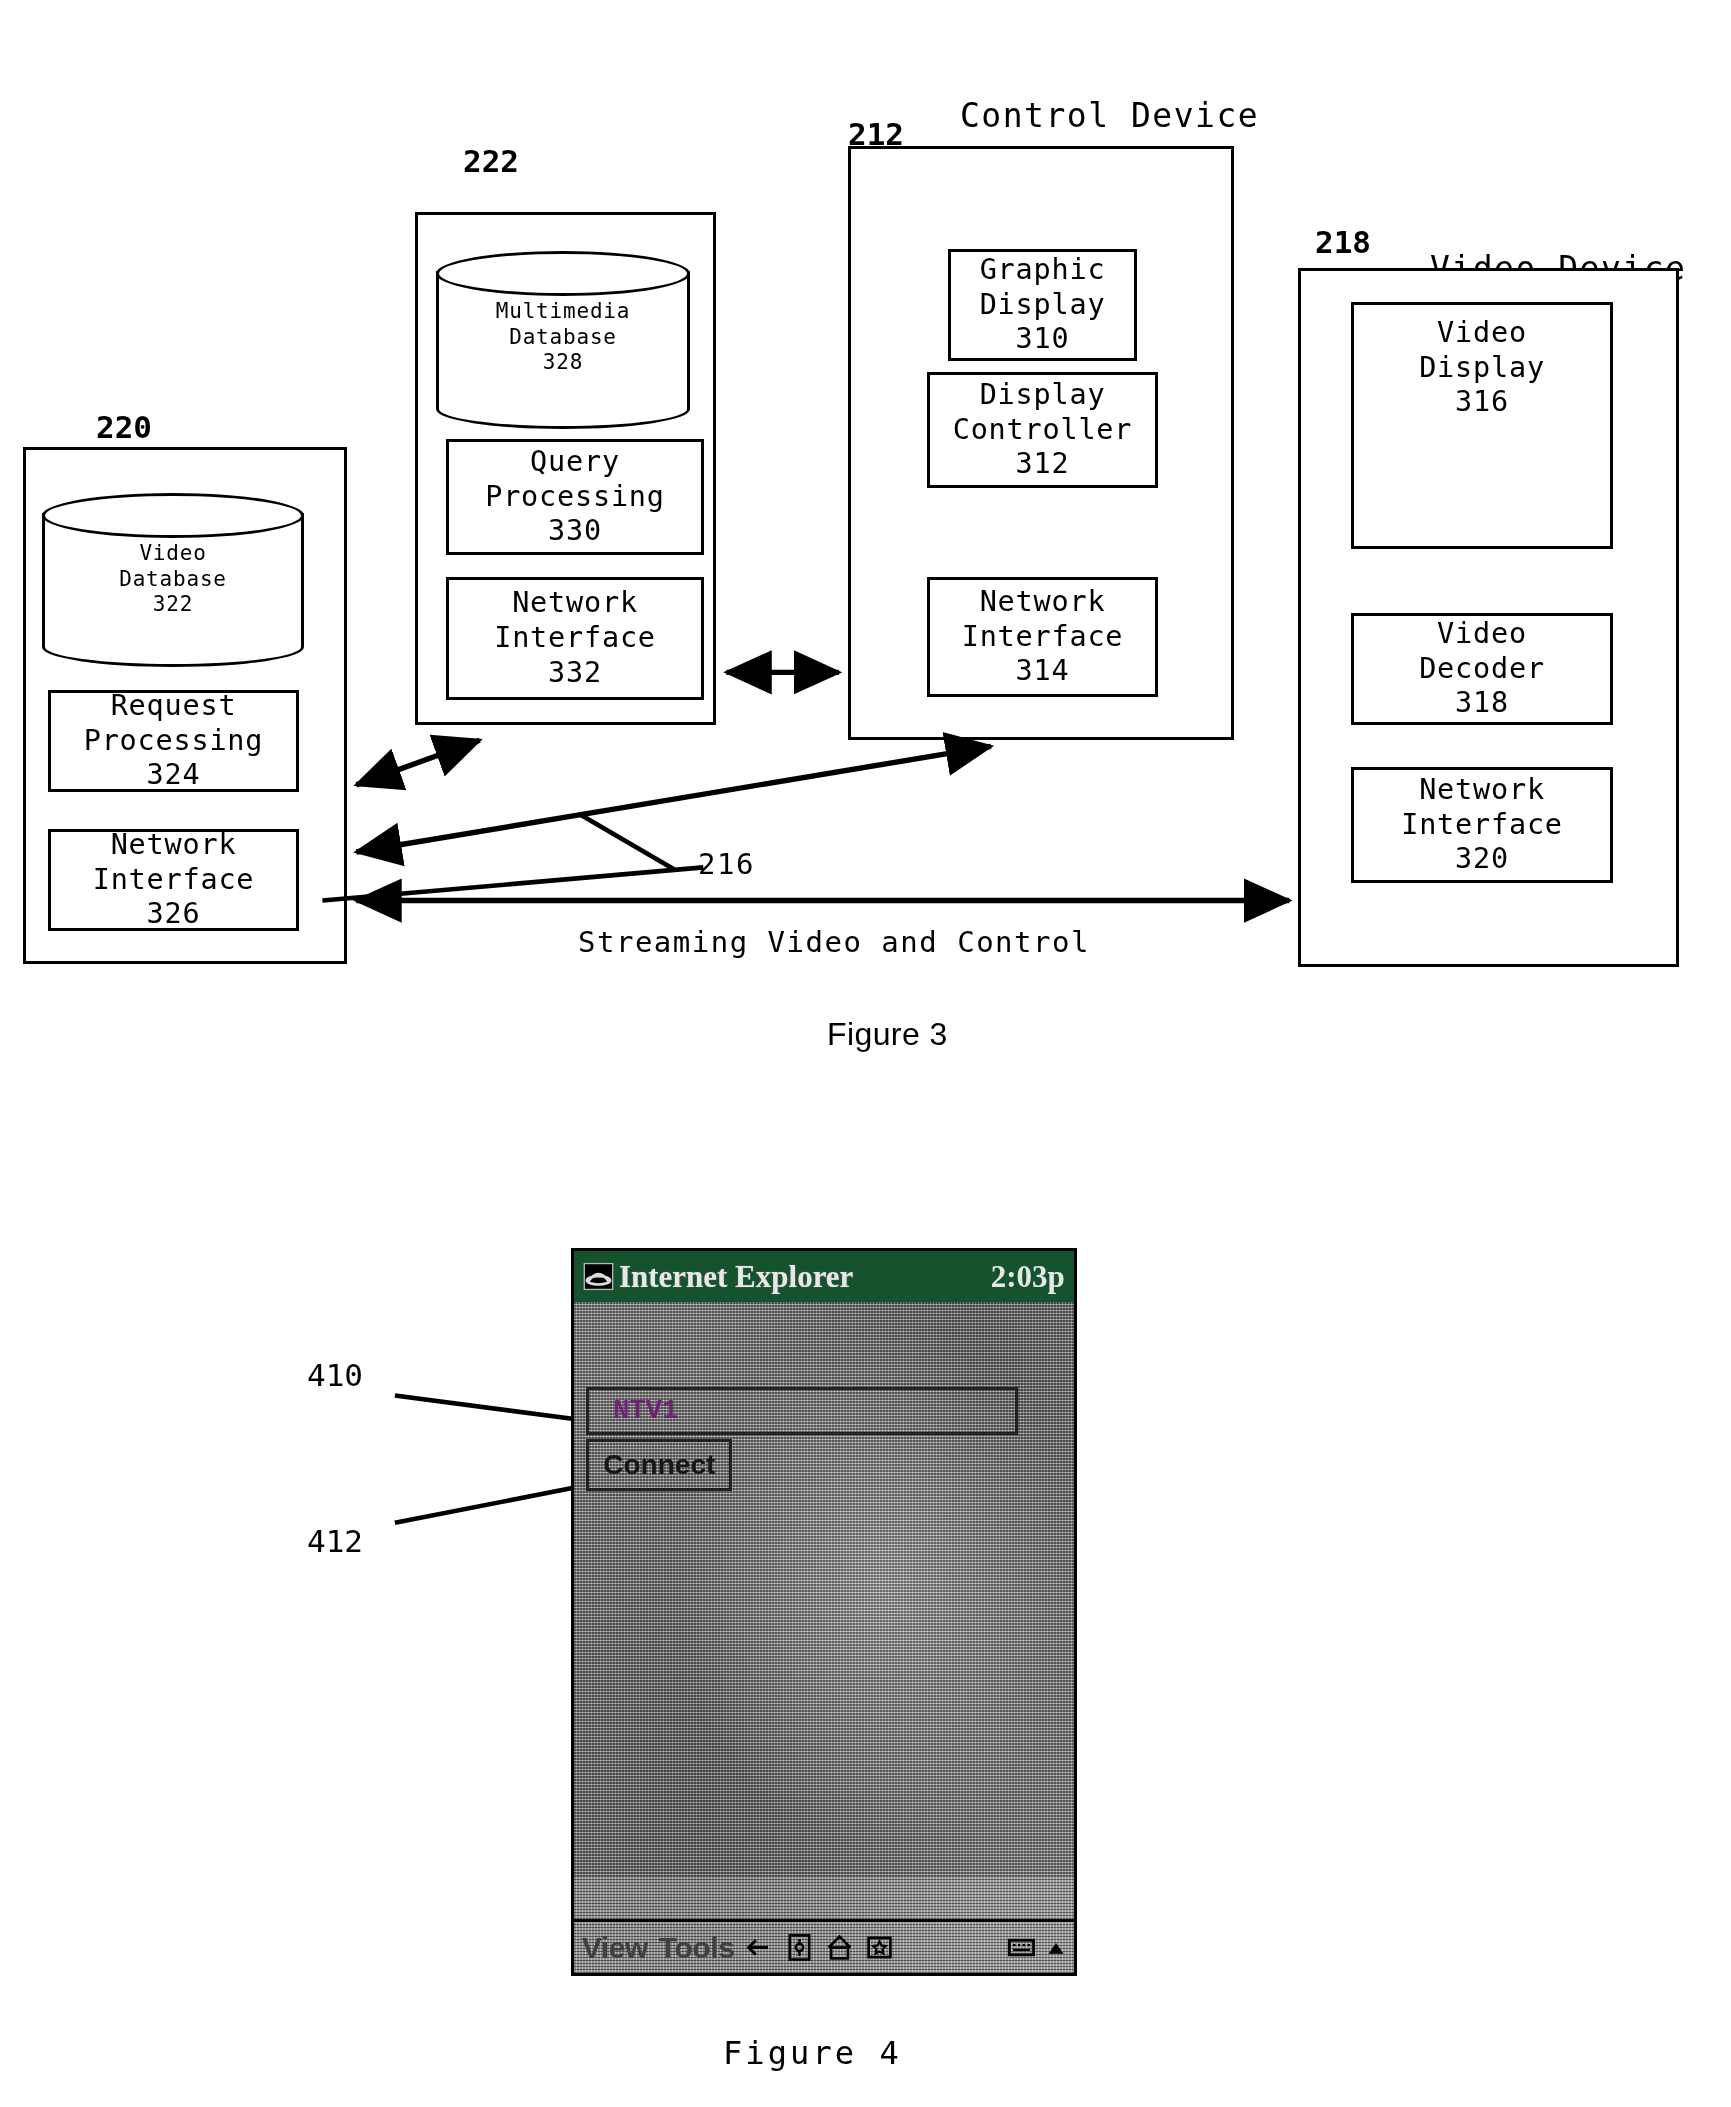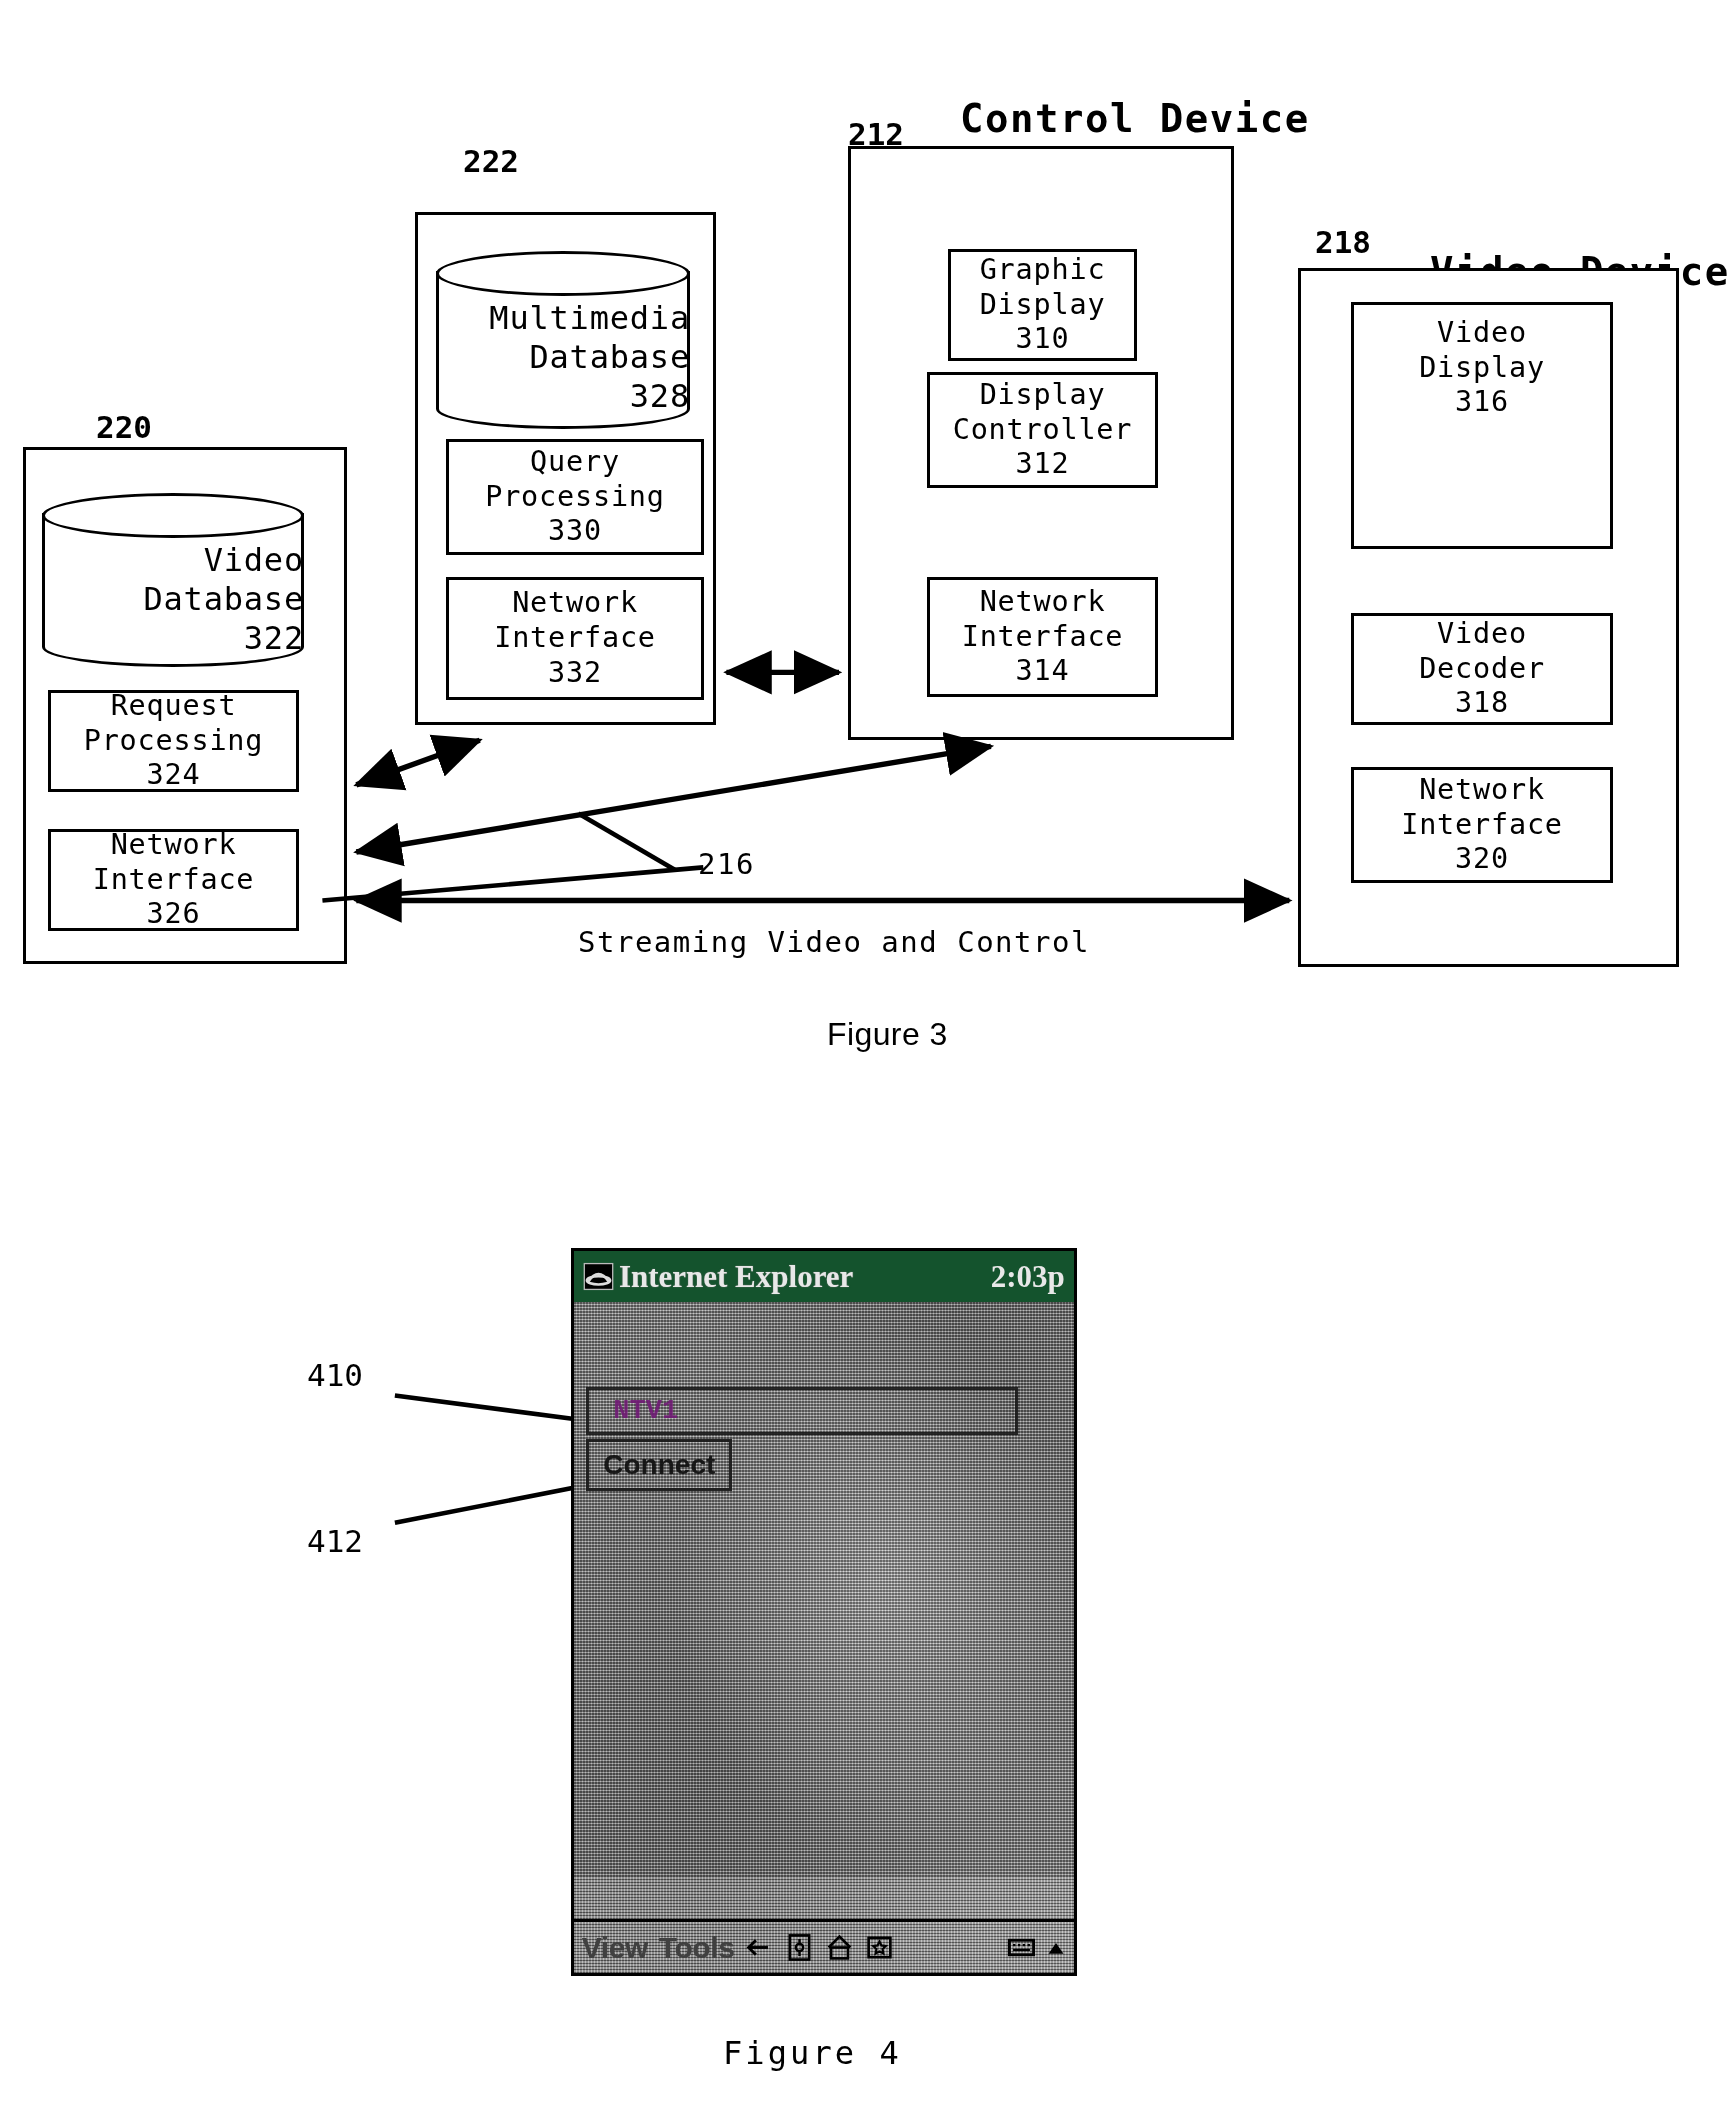--- a/index.html
+++ b/index.html
@@ -3,38 +3,38 @@
 <meta charset="utf-8">
 <style>
   html,body{margin:0;padding:0;background:#ffffff;}
   body{width:1732px;height:2108px;position:relative;overflow:hidden;
        font-family:"DejaVu Sans Mono","Liberation Mono",monospace;color:#000;}
   .boxline{position:absolute;border:3.1px solid #000;background:#fff;box-sizing:border-box;}
   .innerbox{position:absolute;border:3.1px solid #000;background:#fff;box-sizing:border-box;
             display:flex;flex-direction:column;align-items:center;justify-content:center;
             text-align:center;line-height:1.22;font-size:28.5px;letter-spacing:0.8px;}
   .reflabel{position:absolute;font-weight:bold;font-size:31px;letter-spacing:0px;}
-  .devtitle{position:absolute;font-size:39px;letter-spacing:1.5px;white-space:nowrap;font-weight:bold;}
+  .devtitle{position:absolute;font-size:33px;letter-spacing:1.5px;white-space:nowrap;}
   .cap-sans{position:absolute;font-family:"Liberation Sans","DejaVu Sans",sans-serif;
             font-size:32px;letter-spacing:0.4px;}
   .cap-mono{position:absolute;font-size:32px;letter-spacing:3.1px;}
   .linktext{position:absolute;font-size:29px;letter-spacing:1.5px;white-space:nowrap;}
 
   
   .cyl{position:absolute;}
   .cyl .body{position:absolute;left:0;right:0;top:20px;bottom:0;
              border-left:3.1px solid #000;border-right:3.1px solid #000;
              border-bottom:none;background:#fff;box-sizing:border-box;}
   .cyl .bottomcap{position:absolute;left:0;right:0;bottom:-20px;height:40px;
              border:3.1px solid #000;border-radius:50%/50%;background:#fff;box-sizing:border-box;
              clip-path:inset(50% 0 0 0);}
   .cyl .topcap{position:absolute;left:0;right:0;top:0;height:45px;
              border:3.1px solid #000;border-radius:50%/50%;background:#fff;box-sizing:border-box;}
-  .cyl .txt{position:absolute;left:0;right:0;top:48px;text-align:right;
-            font-size:32px;line-height:1.22;letter-spacing:0.8px;}
+  .cyl .txt{position:absolute;left:0;right:0;top:48px;text-align:center;
+            font-size:21px;line-height:1.22;letter-spacing:0.8px;}
 
   
   svg.overlay{position:absolute;left:0;top:0;width:1732px;height:2108px;pointer-events:none;}
 
   
   #pda{position:absolute;left:571px;top:1248px;width:506px;height:728px;
        border:3.9px solid #000;box-sizing:border-box;
        background:#9a9a9a;overflow:hidden;}
   #pda .grain{position:absolute;inset:0;
        background-image:

